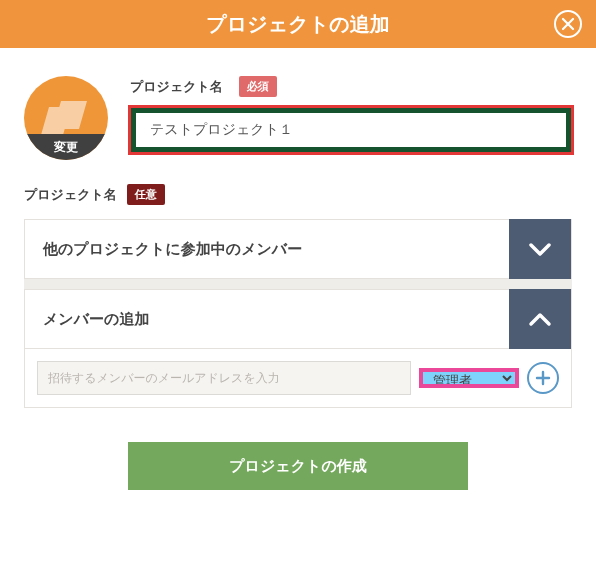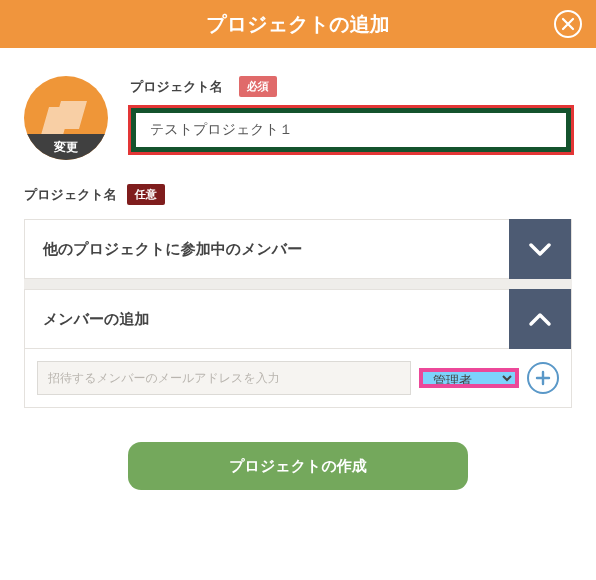--- a/index.html
+++ b/index.html
@@ -29,21 +29,21 @@
 .accordion:last-of-type{margin-bottom:0;}
 .acc-title{flex:1;font-size:15px;font-weight:700;color:#444;}
 .acc-toggle{width:62px;height:60px;background:#4d5b73;display:flex;align-items:center;justify-content:center;cursor:pointer;}
 .acc-toggle svg{width:26px;height:26px;}
 .new-member-panel{background:#fff;border:1px solid #e4e1dd;border-top:none;padding:12px;display:flex;gap:8px;align-items:center;margin-top:-10px;margin-bottom:0;}
 .email-input{flex:1;height:34px;border:1px solid #dcdad6;background:#f6f4f1;padding:0 10px;font-size:12px;color:#a21caf;}
 .email-input::placeholder{color:#b9b5af;}
 .role-select{width:100px;height:20px;border:4px solid #ec4899;background:#7dd3fc;font-size:13px;padding:0 6px;color:#444;}
 .add-btn{width:32px;height:32px;border:2px solid #5a98c8;border-radius:50%;display:flex;align-items:center;justify-content:center;cursor:pointer;background:#fff;}
 .add-btn svg{width:16px;height:16px;}
-.submit{width:340px;height:48px;margin:34px auto 0 auto;background:#74a85c;color:#fff;font-size:15px;font-weight:700;border:none;border-radius:13px;display:block;cursor:pointer;}
+.submit{width:340px;height:48px;margin:34px auto 0 auto;background:#74a85c;color:#fff;font-size:15px;font-weight:700;border:none;border-radius:0;display:block;cursor:pointer;}
 </style>
 </head>
 <body>
 
 <div class="modal">
   <div class="modal-header">
     <div class="modal-title">プロジェクトの追加</div>
     <div class="close-btn">
       <svg viewBox="0 0 14 14">
           <path d="M2 2 L12 12 M12 2 L2 12" stroke="#fff" stroke-width="2.2" stroke-linecap="round"></path>

